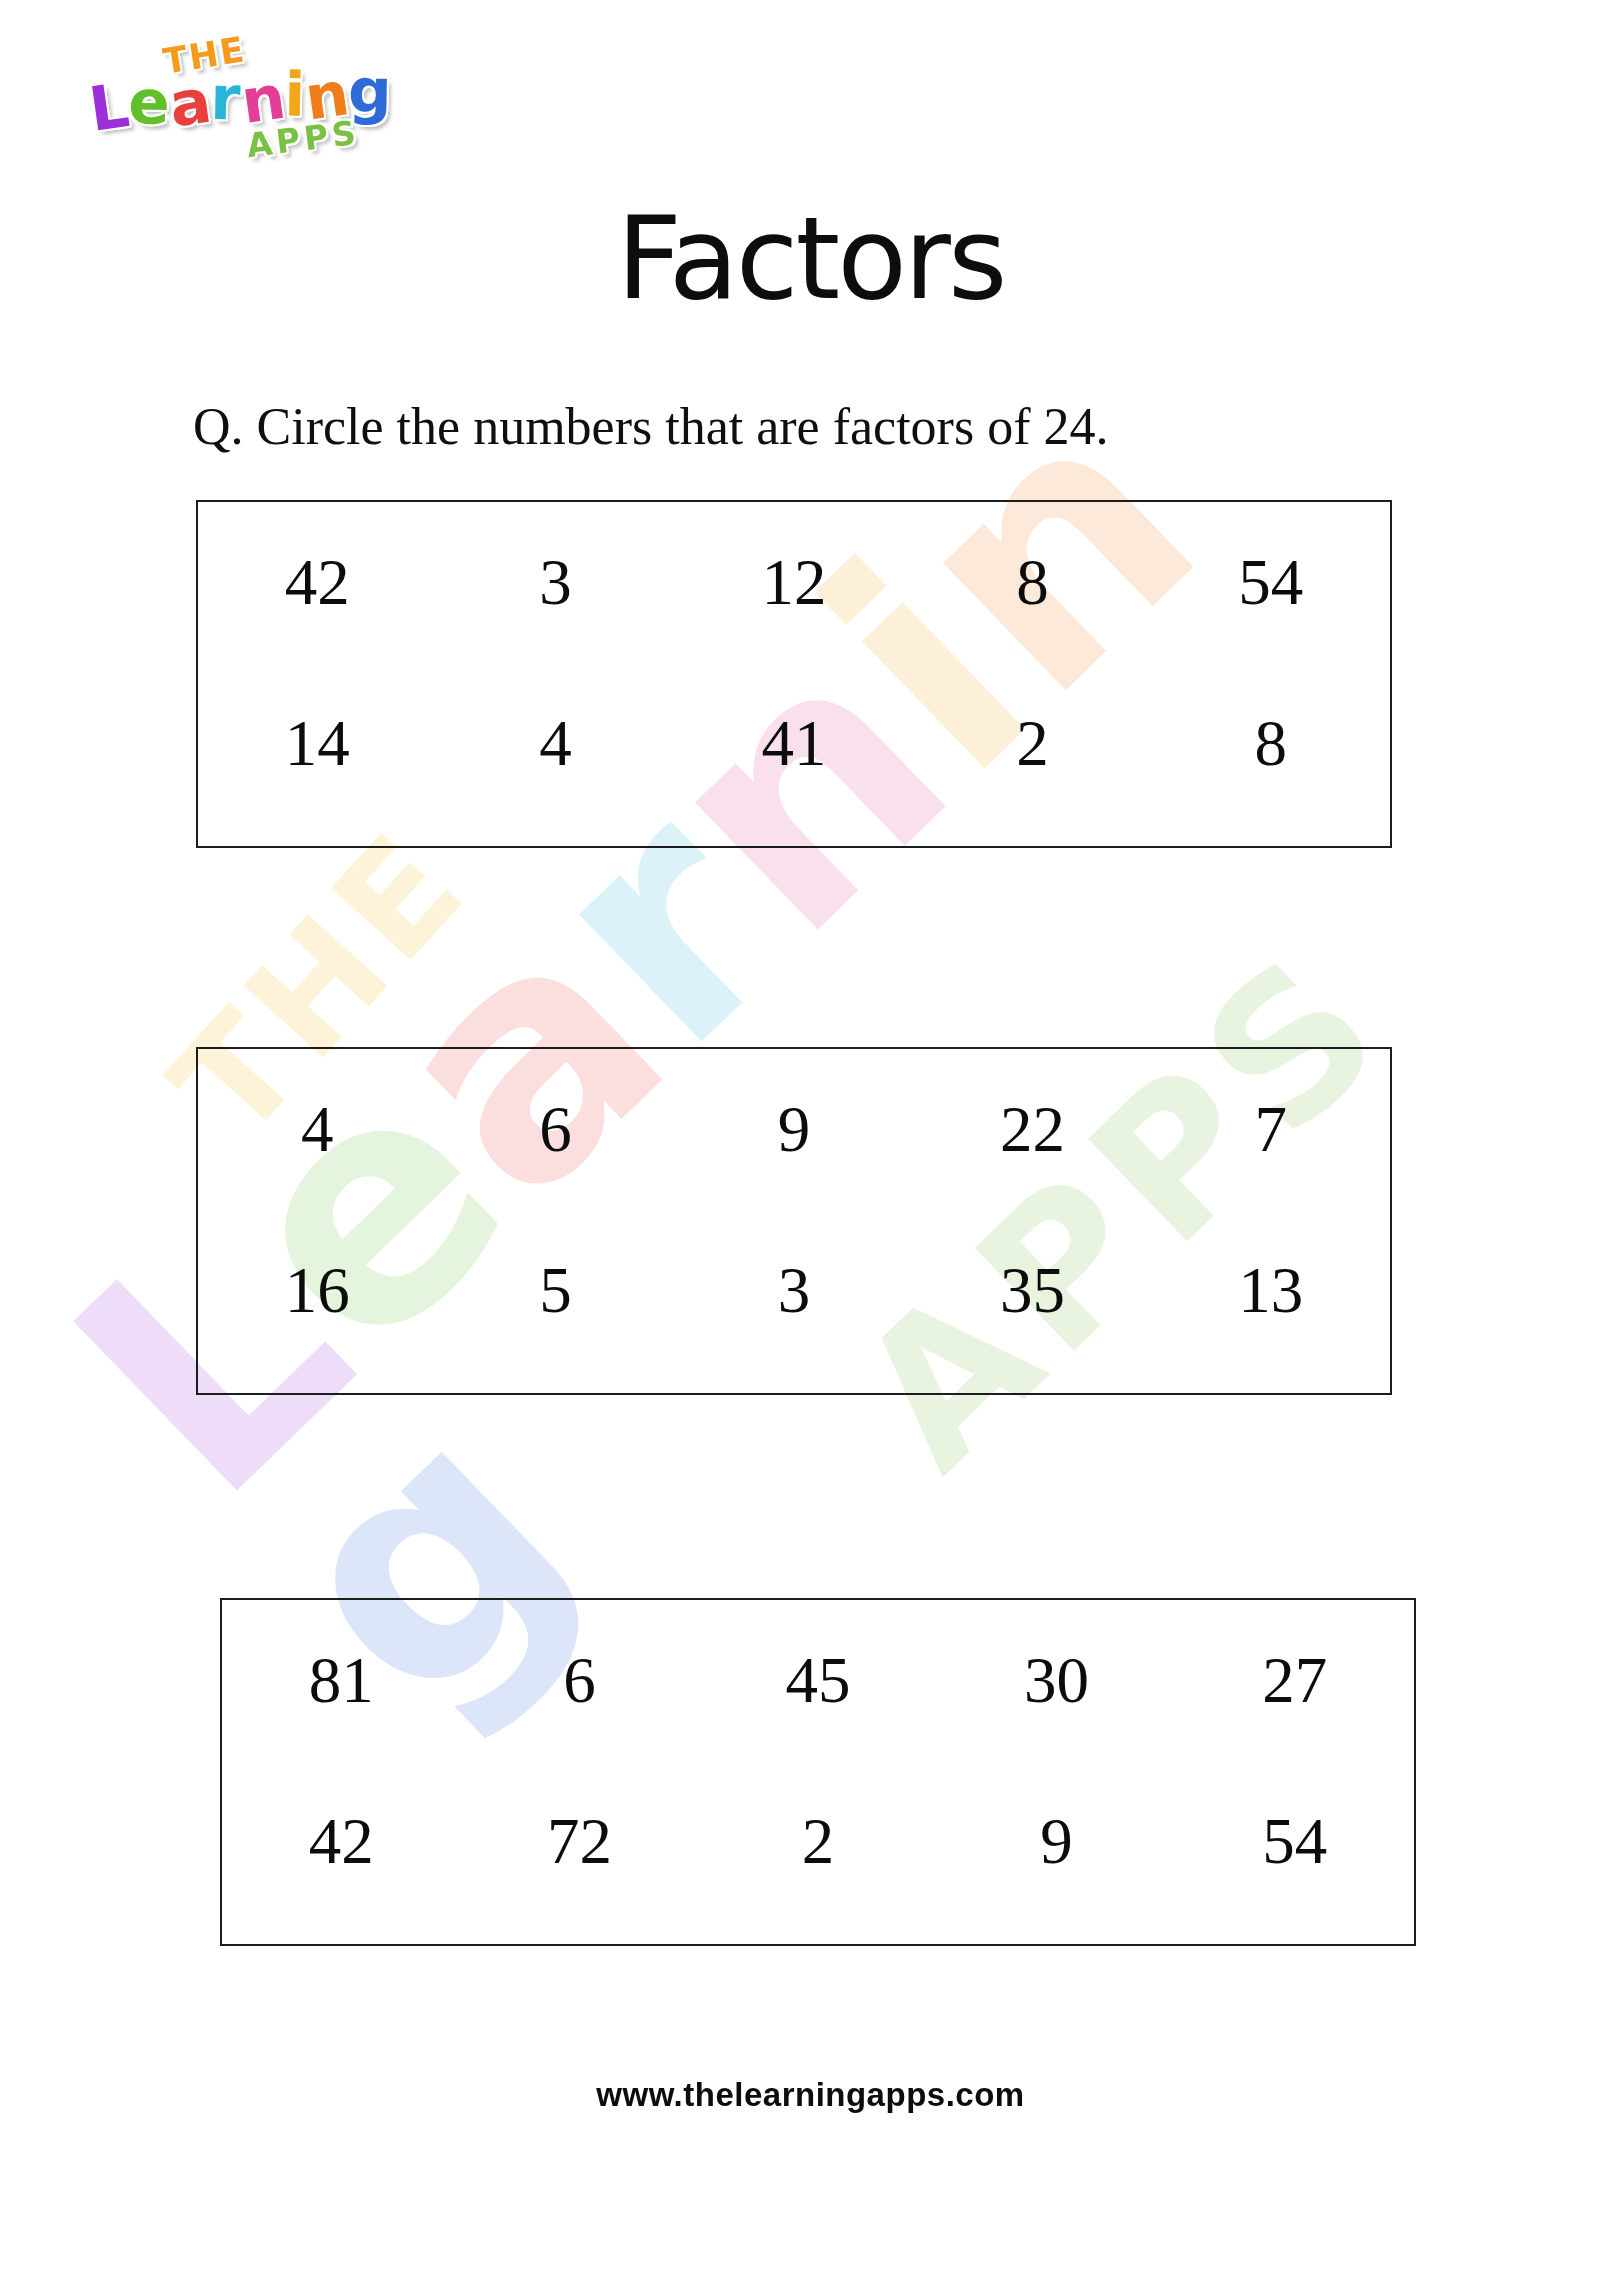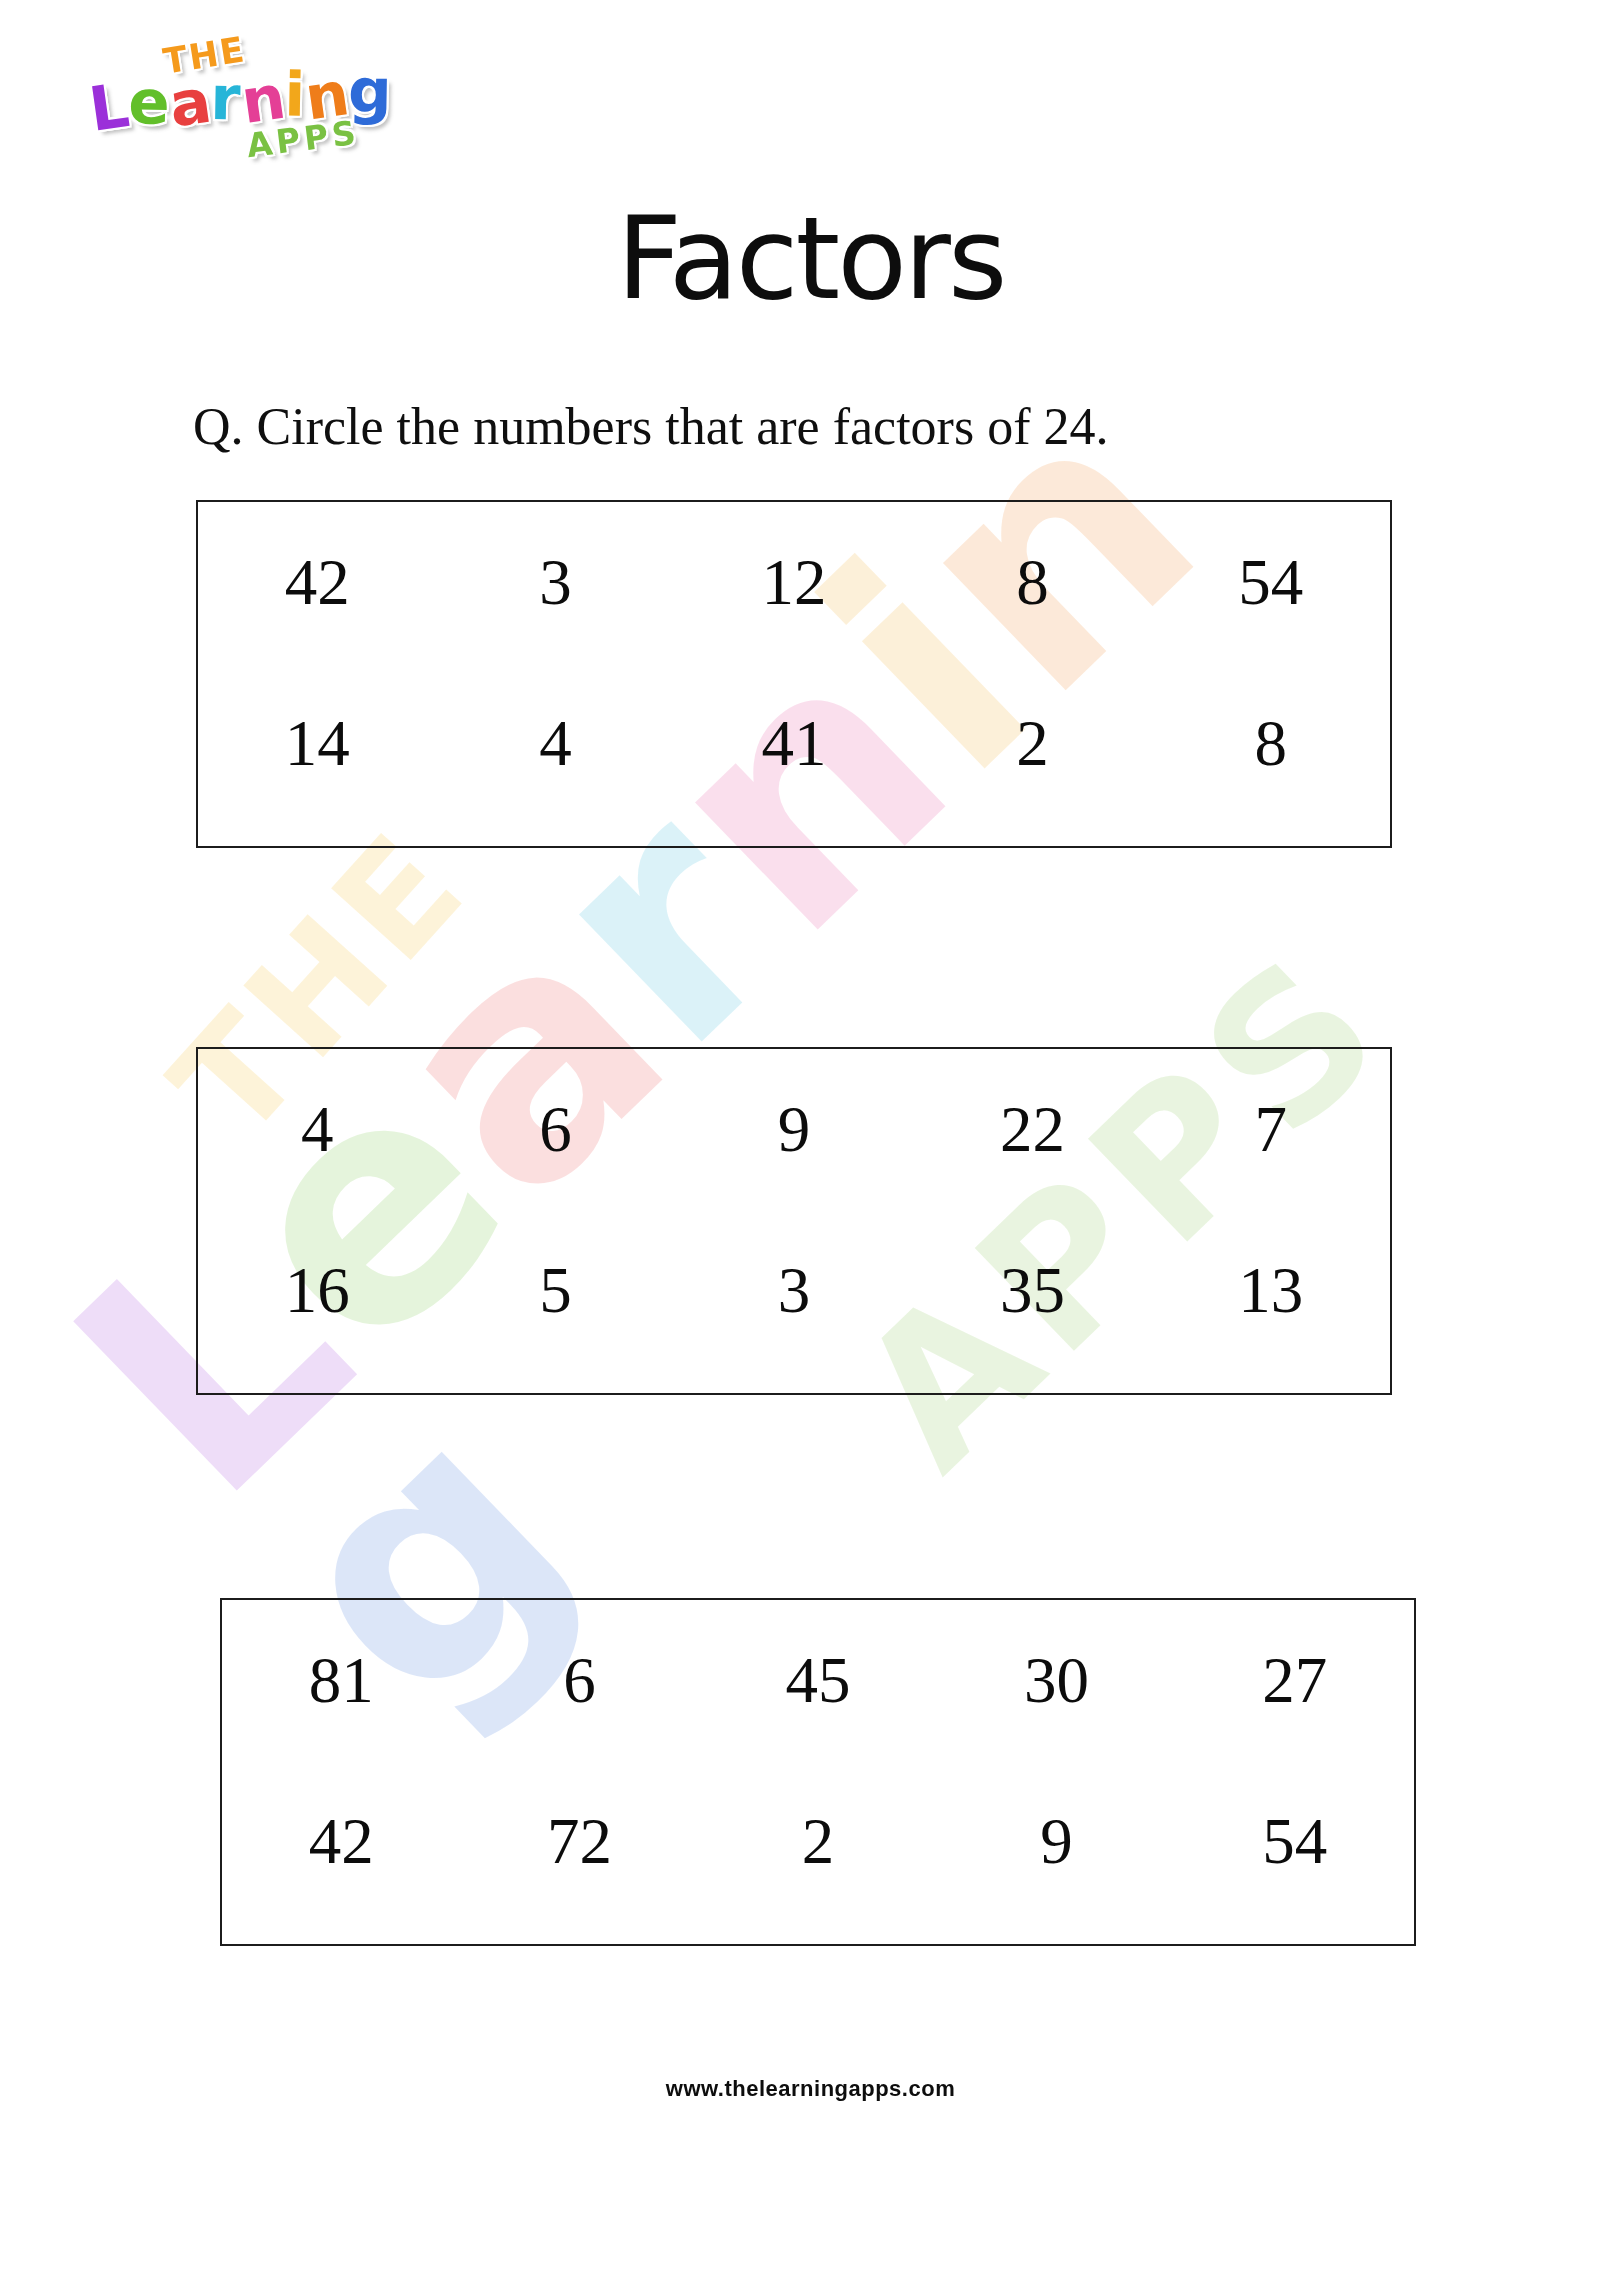--- a/index.html
+++ b/index.html
@@ -89,21 +89,21 @@
   .cell{
     font-size:65px;color:#0c0c0c;
     font-family:"Liberation Serif", serif;
   }
 
   
   .footer{
     position:absolute;left:0;top:2076px;width:100%;
     text-align:center;
     font-family:"Liberation Sans", sans-serif;
-    font-weight:bold;font-size:22px;letter-spacing:0.5px;
+    font-weight:bold;font-size:33px;letter-spacing:0.5px;
     color:#0d0d0d;
     z-index:2;
   }
 </style>
 </head>
 <body>
 
 <div class="page">
 
   <div class="watermark">

